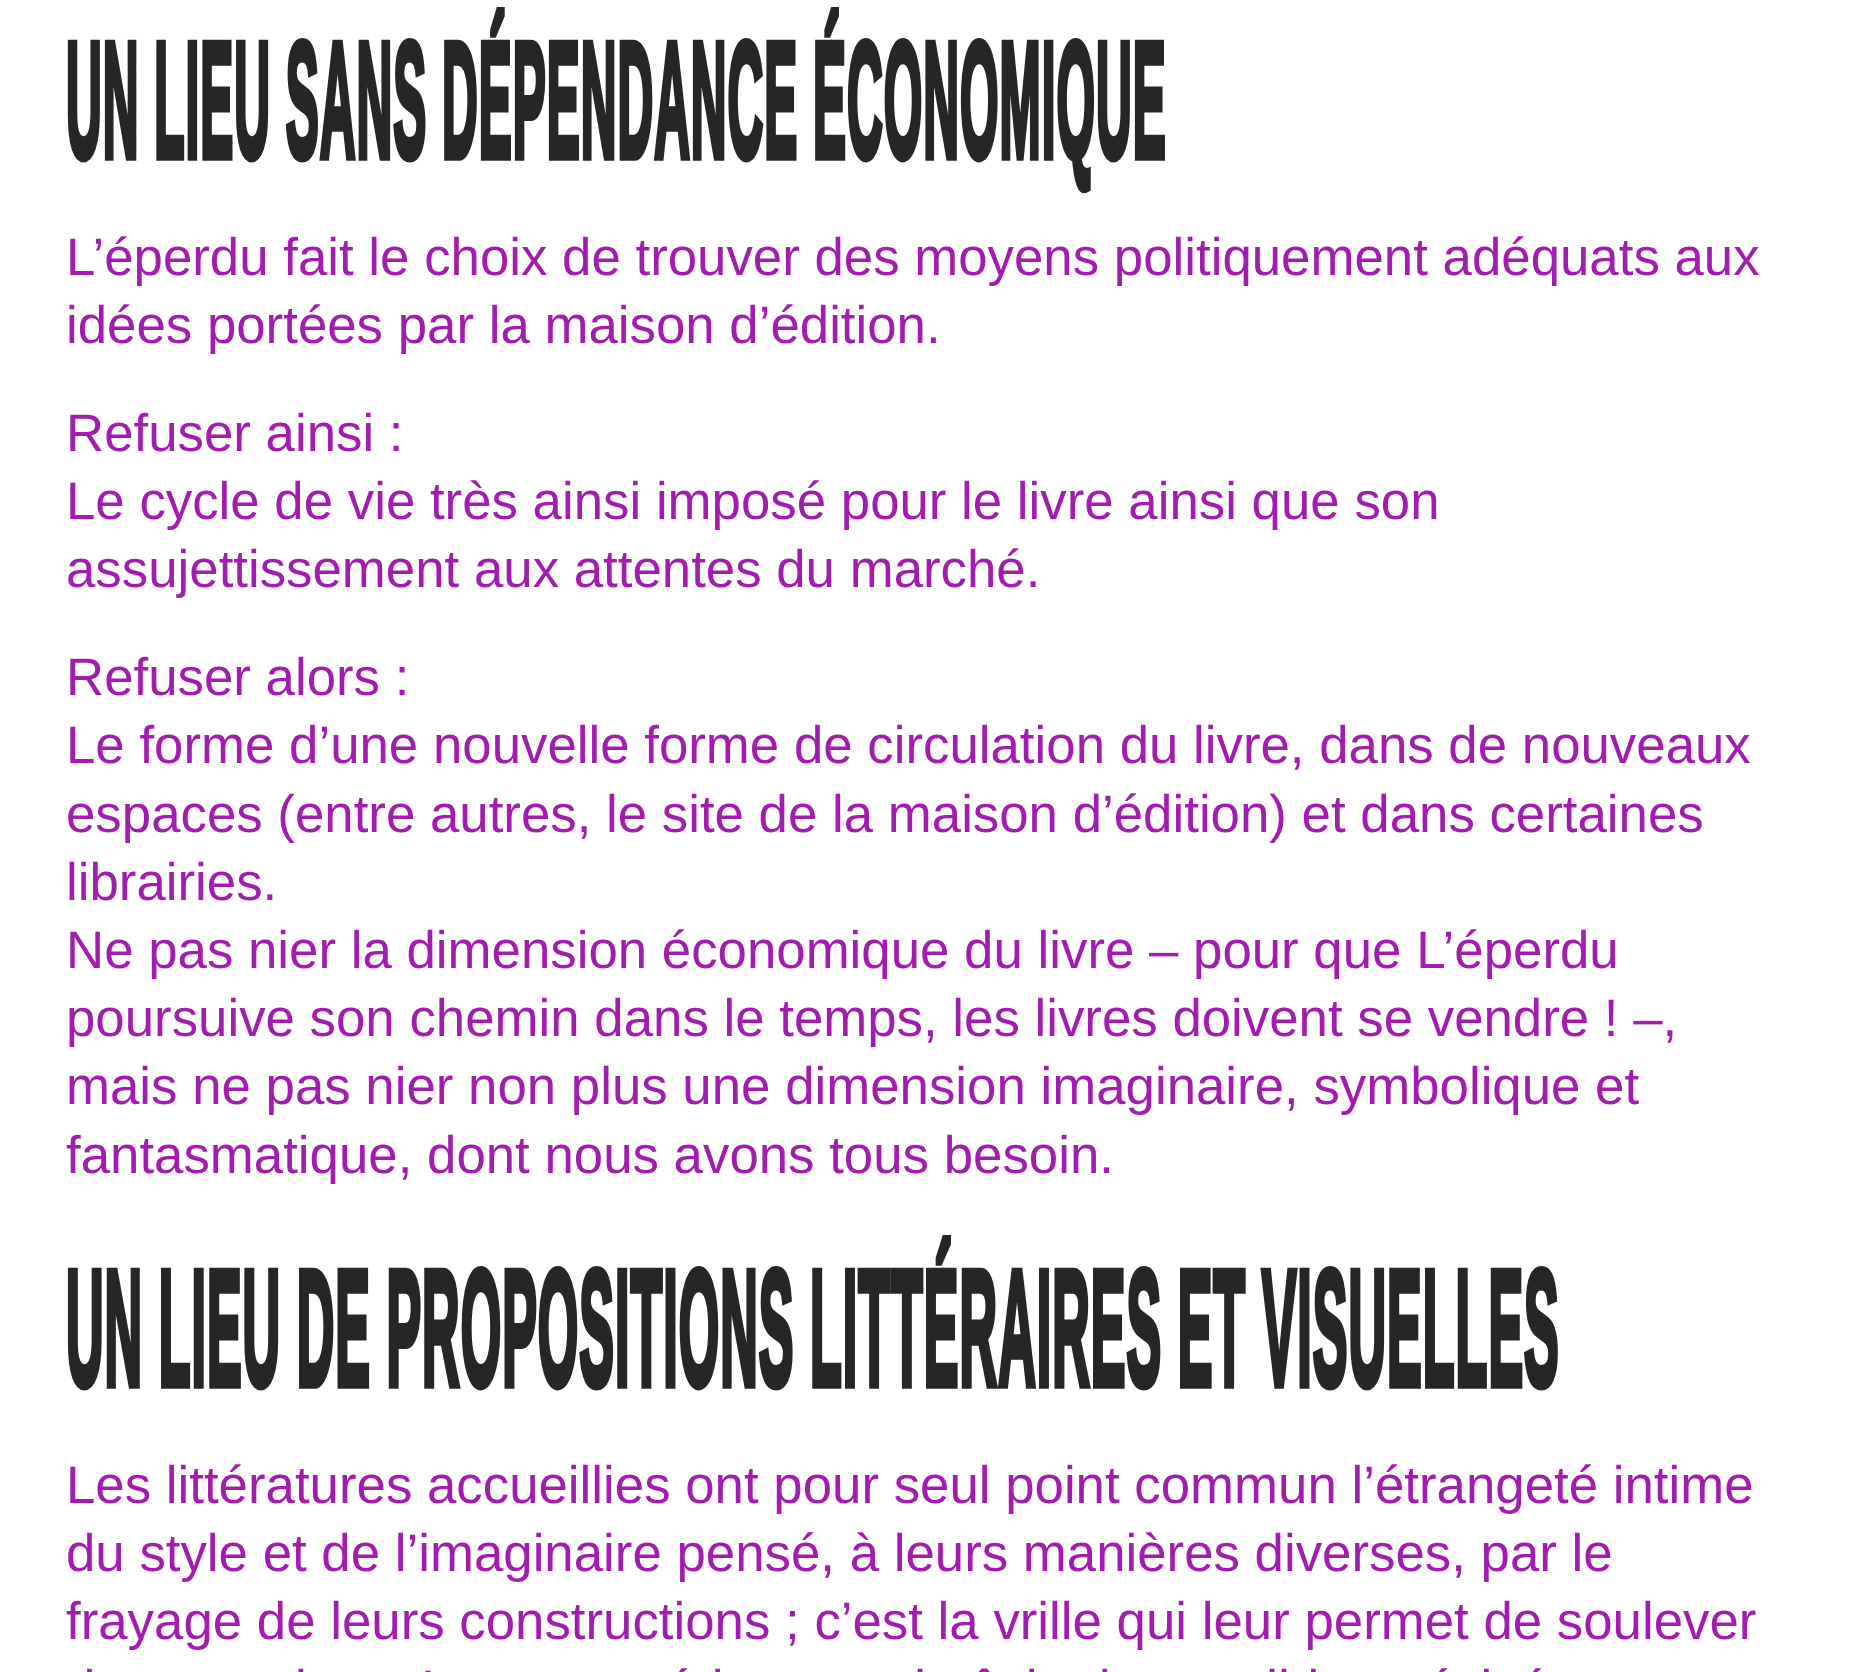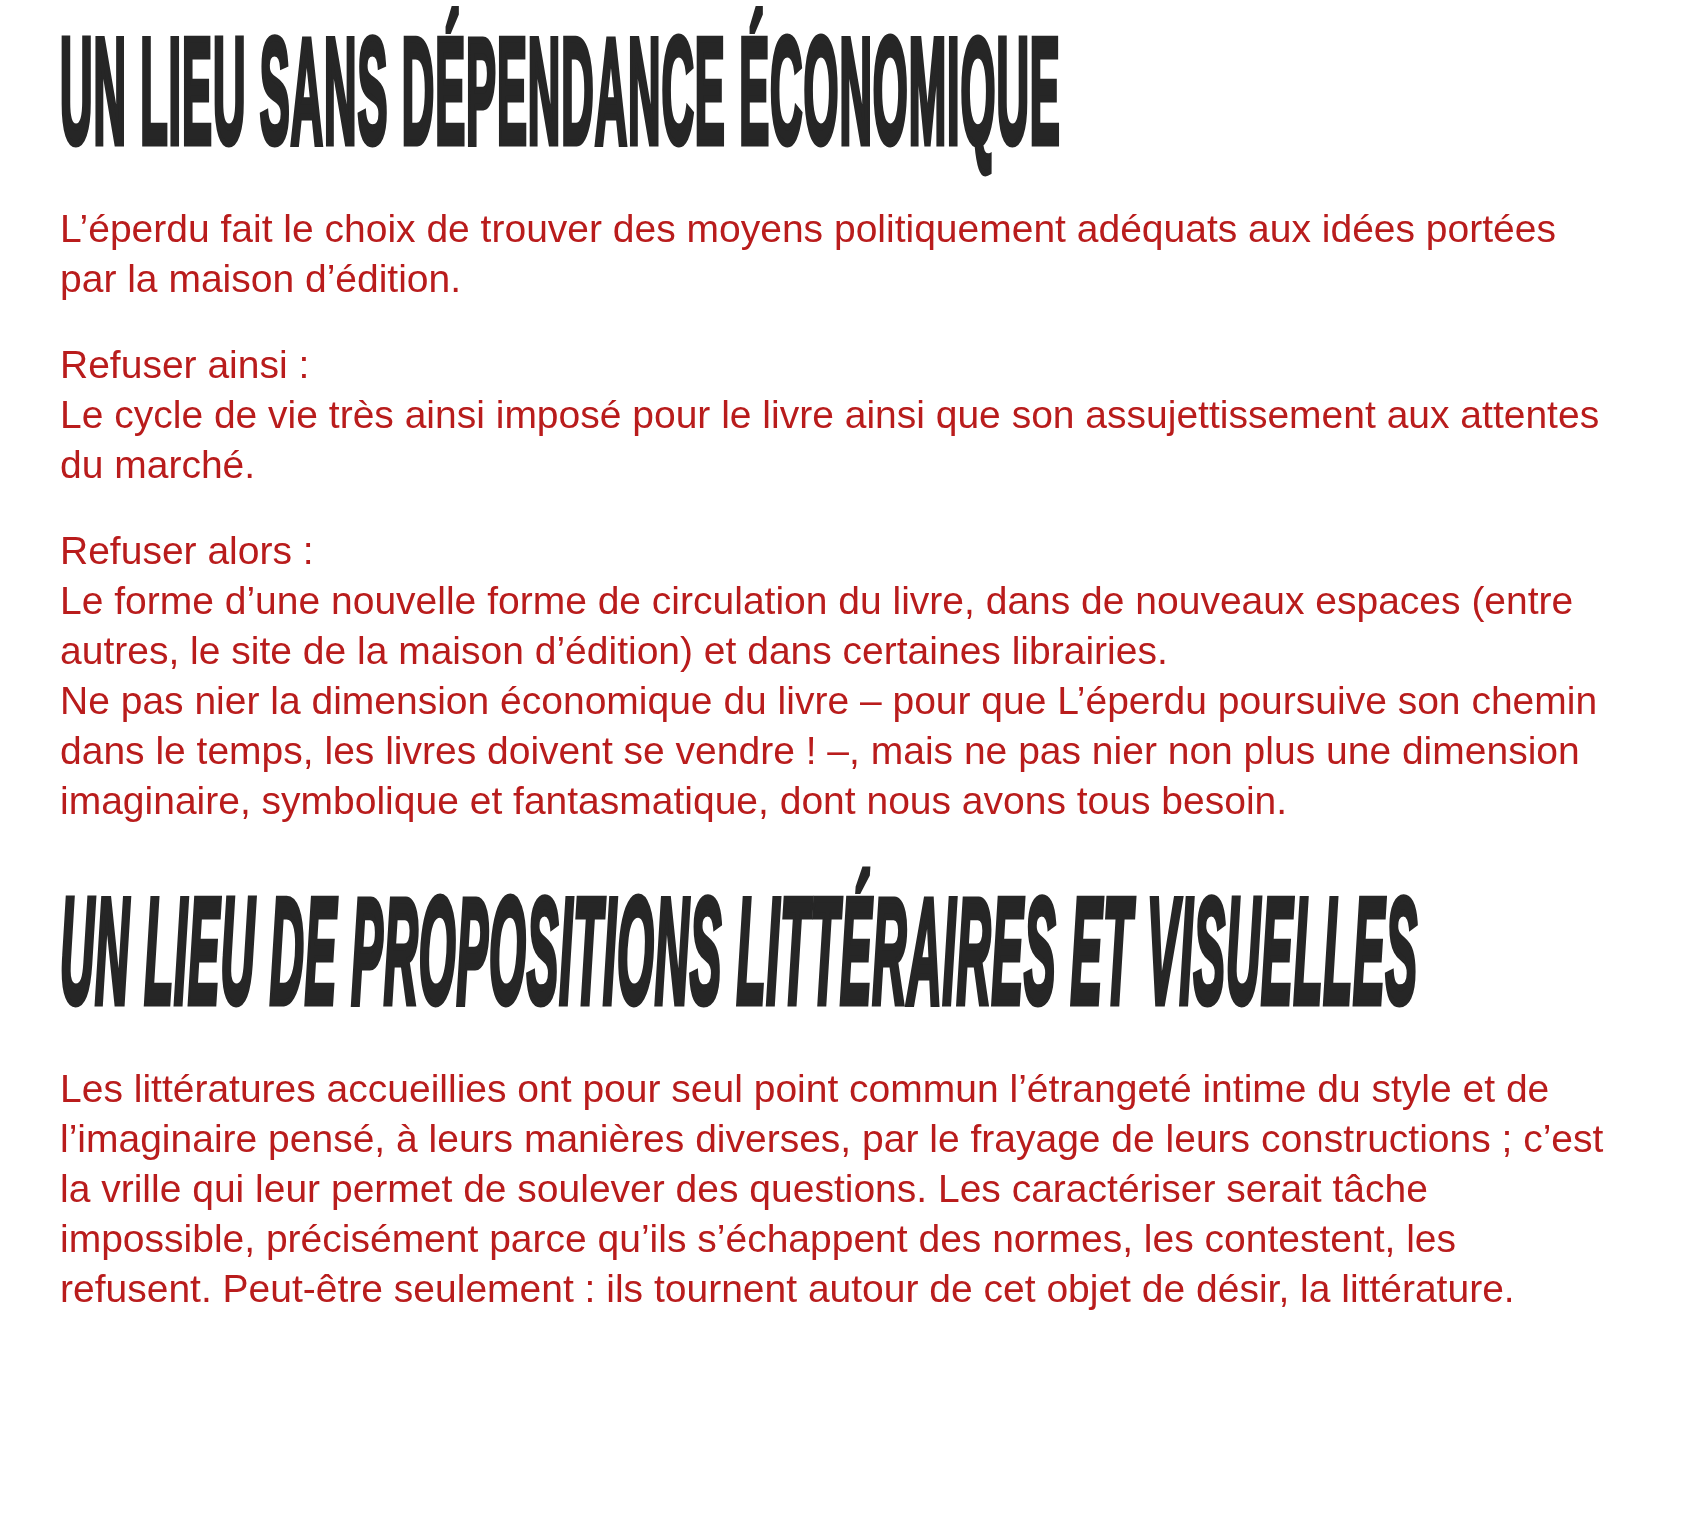--- a/index.html
+++ b/index.html
@@ -32,27 +32,27 @@
     line-height: 1;
     letter-spacing: 0.02em;
     color: #262626;
     -webkit-text-stroke: 7px #262626;
     transform-origin: 0 50%;
   }
   .hx1 { transform: scaleX(0.30); }
   .hx2 { transform: scaleX(0.315); }
 
   .heading-row.first { margin-bottom: 38px; }
-  .heading-row.second { margin-top: 50px; margin-bottom: 38px; font-style: italic; }
+  .heading-row.second { margin-top: 50px; margin-bottom: 38px; }
 
   p.body-par {
     margin: 0 0 36px 0;
-    font-size: 39px;
-    line-height: 50px;
-    color: #b91c1c;
+    font-size: 48px;
+    line-height: 62px;
+    color: #a21caf;
     max-width: 1545px;
   }
   p.body-par:last-child { margin-bottom: 0; }
   .seg { font-weight: 400; }
   .seg.bold { font-weight: 400; }
 </style>
 </head>
 <body>
 
 <div class="page">

